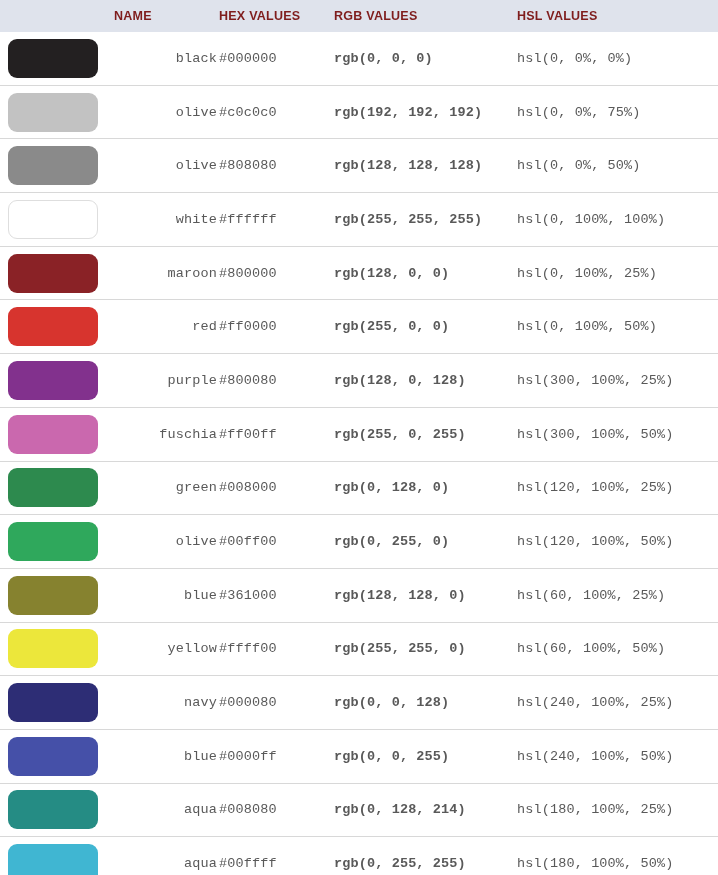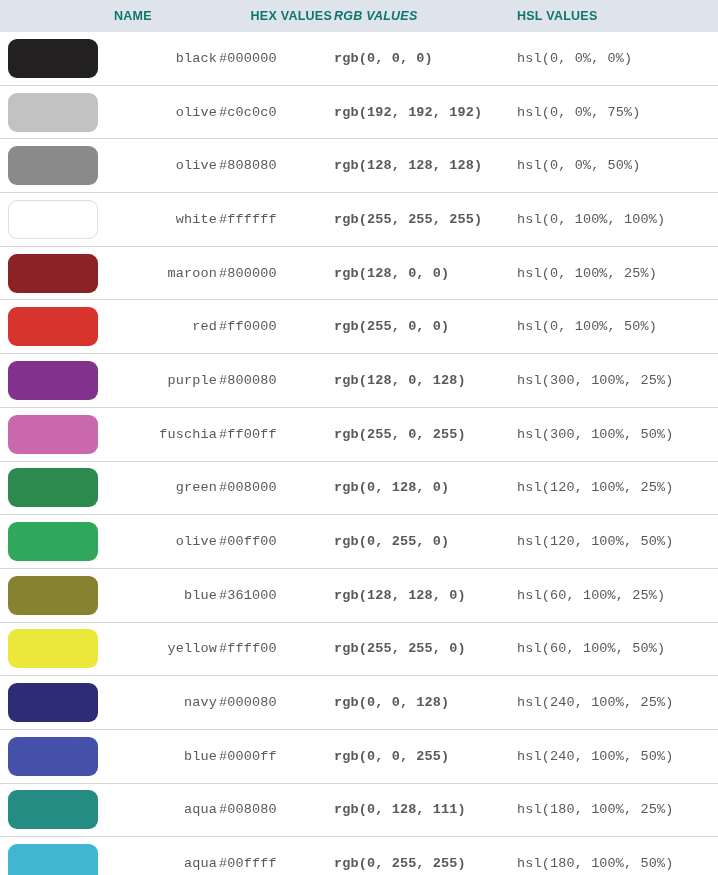--- a/index.html
+++ b/index.html
@@ -27,32 +27,32 @@
   }
   .table-head-row th {
     padding: 0;
     margin: 0;
     text-align: left;
     vertical-align: middle;
     font-family: "Liberation Sans", sans-serif;
     font-weight: bold;
     font-size: 12.5px;
     letter-spacing: 0.02em;
-    color: #0f766e;
+    color: #7f1d1d;
     height: 32px;
   }
   .col-swatch  { width: 112px; }
   .col-name    { width: 103px; }
   .col-hex     { width: 113px; }
   .col-rgb     { width: 180px; }
   .col-hsl     { width: 210px; }
 
   th.col-name  { padding-left: 2px; }
-  th.col-hex   { padding-left: 2px; text-align: right; }
-  th.col-rgb   { padding-left: 2px; font-style: italic; }
+  th.col-hex   { padding-left: 2px; }
+  th.col-rgb   { padding-left: 2px; }
   th.col-hsl   { padding-left: 3px; }
 
   
   .color-row {
     height: 52.7px;
     background: #ffffff;
     border-bottom: 1px solid #d8d8d8;
   }
   .color-row:last-child {
     border-bottom: 1px solid #d8d8d8;
@@ -228,21 +228,21 @@
         <td class="col-hex mono-cell">#0000ff</td>
         <td class="col-rgb mono-cell">rgb(0, 0, 255)</td>
         <td class="col-hsl mono-cell">hsl(240, 100%, 50%)</td>
       </tr>
       <tr class="color-row">
         <td class="col-swatch swatch-cell">
           <div class="swatch" style="background: rgb(37, 140, 132);"></div>
         </td>
         <td class="col-name mono-cell">aqua</td>
         <td class="col-hex mono-cell">#008080</td>
-        <td class="col-rgb mono-cell">rgb(0, 128, 111)</td>
+        <td class="col-rgb mono-cell">rgb(0, 128, 214)</td>
         <td class="col-hsl mono-cell">hsl(180, 100%, 25%)</td>
       </tr>
       <tr class="color-row">
         <td class="col-swatch swatch-cell">
           <div class="swatch" style="background: rgb(64, 182, 210);"></div>
         </td>
         <td class="col-name mono-cell">aqua</td>
         <td class="col-hex mono-cell">#00ffff</td>
         <td class="col-rgb mono-cell">rgb(0, 255, 255)</td>
         <td class="col-hsl mono-cell">hsl(180, 100%, 50%)</td>

